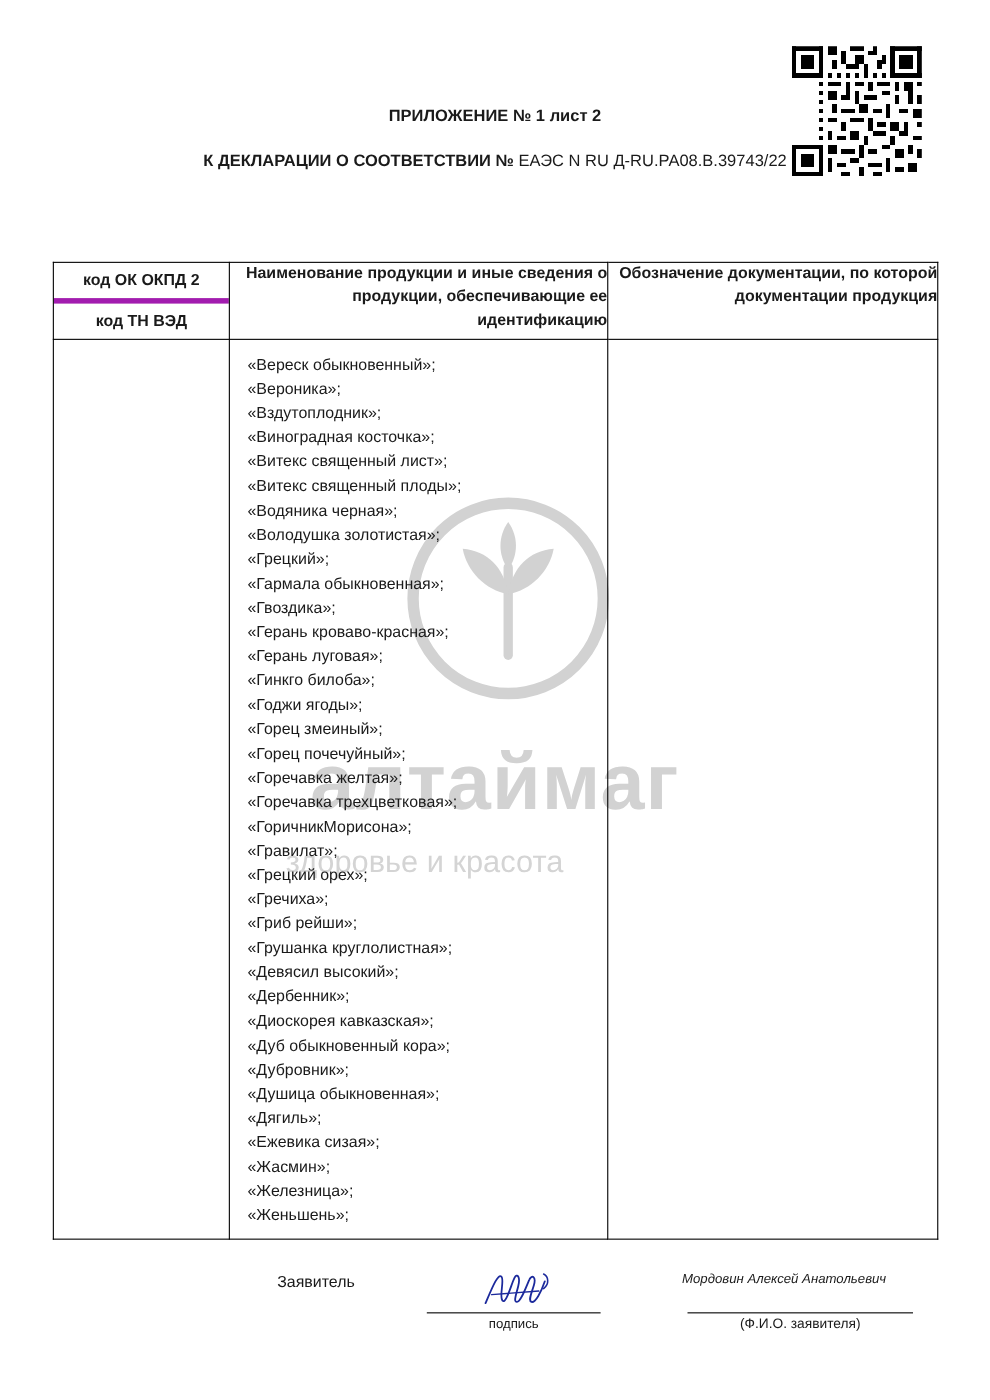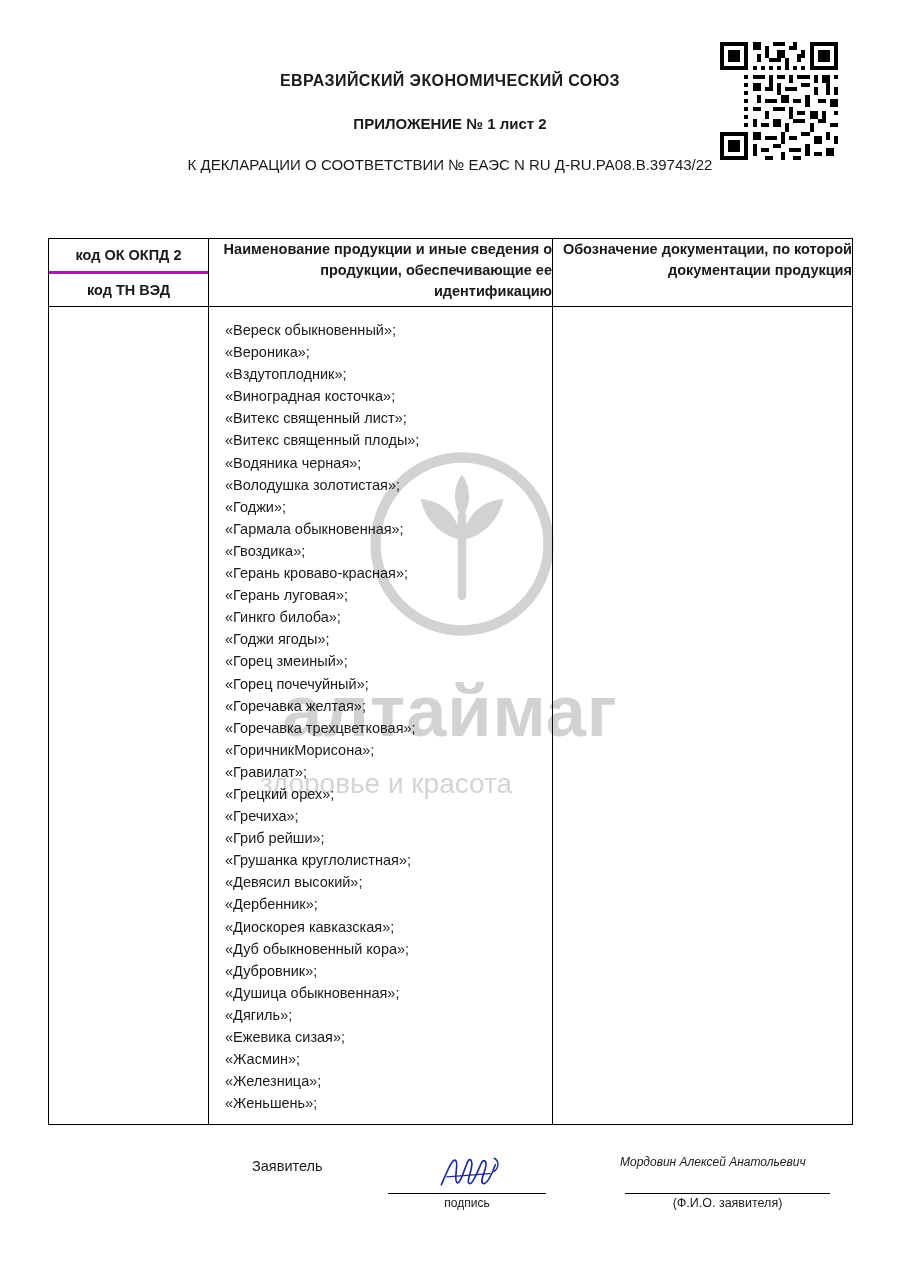--- a/index.html
+++ b/index.html
@@ -86,21 +86,21 @@
   }
   .header .line2 {
     font-size: 15px;
     font-weight: bold;
     margin-top: 25px;
   }
   .header .line3 {
     font-size: 15px;
     margin-top: 24px;
   }
-  .header .line3 b { font-weight: normal; }
+  .header .line3 b { font-weight: bold; }
 
   
   table.doc {
     position: absolute;
     left: 48px;
     top: 238px;
     width: 804px;
     border-collapse: collapse;
     table-layout: fixed;
   }
@@ -119,21 +119,21 @@
     font-size: 14.5px;
     line-height: 1.45;
     padding: 10px 8px 12px 8px;
   }
   .hdr-split div {
     text-align: center;
     font-weight: bold;
     font-size: 14.5px;
     padding: 8px 6px;
   }
-  .hdr-split .top { border-bottom: 3px solid #a21caf; }
+  .hdr-split .top { border-bottom: 5px solid #a21caf; }
 
   .body-cell {
     height: 790px;
     padding: 0;
   }
   .prod-list {
     padding: 12px 10px 10px 16px;
     font-size: 14.5px;
     line-height: 22.1px;
   }
@@ -320,21 +320,20 @@
       <rect x="17" y="26" width="3" height="1"></rect>
         <rect x="21" y="25" width="1" height="3"></rect>
       <rect x="23" y="27" width="2" height="1"></rect>
         <rect x="26" y="26" width="2" height="2"></rect>
       <rect x="11" y="28" width="2" height="1"></rect>
         <rect x="18" y="28" width="2" height="1"></rect>
     </g>
   </svg>
 
   <div class="header">
-    <div class="line1">ЕВРАЗИЙСКИЙ ЭКОНОМИЧЕСКИЙ СОЮЗ</div>
     <div class="line2">ПРИЛОЖЕНИЕ № 1 лист 2</div>
     <div class="line3">
       <b>К ДЕКЛАРАЦИИ О СООТВЕТСТВИИ №</b>
       <span>ЕАЭС N RU Д-RU.РА08.В.39743/22</span>
     </div>
   </div>
 
   <table class="doc">
     <colgroup>
       <col class="col1">
@@ -357,21 +356,21 @@
         <td class="body-cell">
           <div class="prod-list">
               <div>«Вереск обыкновенный»;</div>
               <div>«Вероника»;</div>
               <div>«Вздутоплодник»;</div>
               <div>«Виноградная косточка»;</div>
               <div>«Витекс священный лист»;</div>
               <div>«Витекс священный плоды»;</div>
               <div>«Водяника черная»;</div>
               <div>«Володушка золотистая»;</div>
-              <div>«Годжи»;</div>
+              <div>«Грецкий»;</div>
               <div>«Гармала обыкновенная»;</div>
               <div>«Гвоздика»;</div>
               <div>«Герань кроваво-красная»;</div>
               <div>«Герань луговая»;</div>
               <div>«Гинкго билоба»;</div>
               <div>«Годжи ягоды»;</div>
               <div>«Горец змеиный»;</div>
               <div>«Горец почечуйный»;</div>
               <div>«Горечавка желтая»;</div>
               <div>«Горечавка трехцветковая»;</div>

